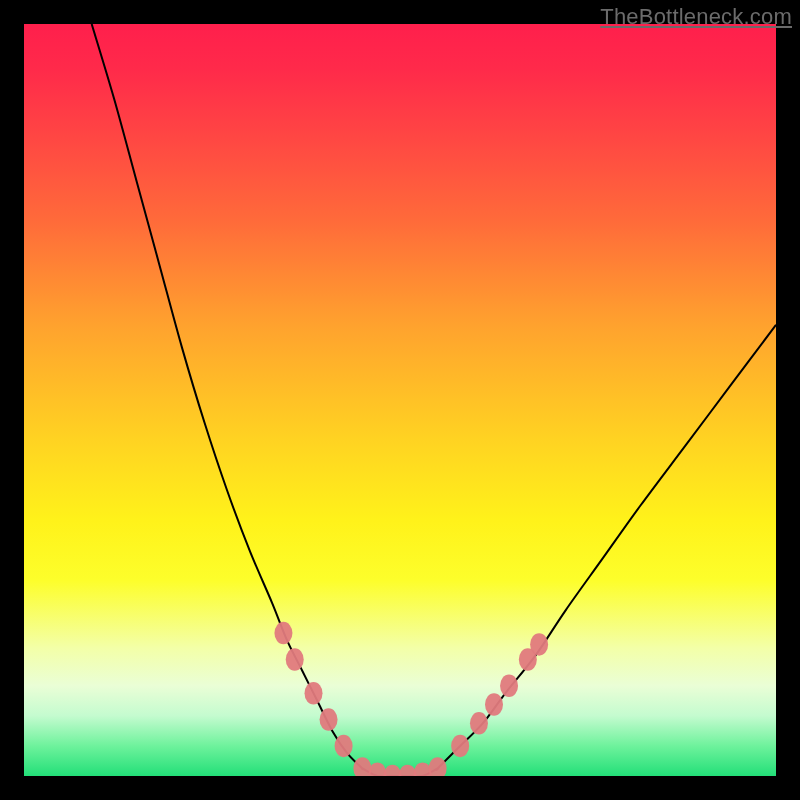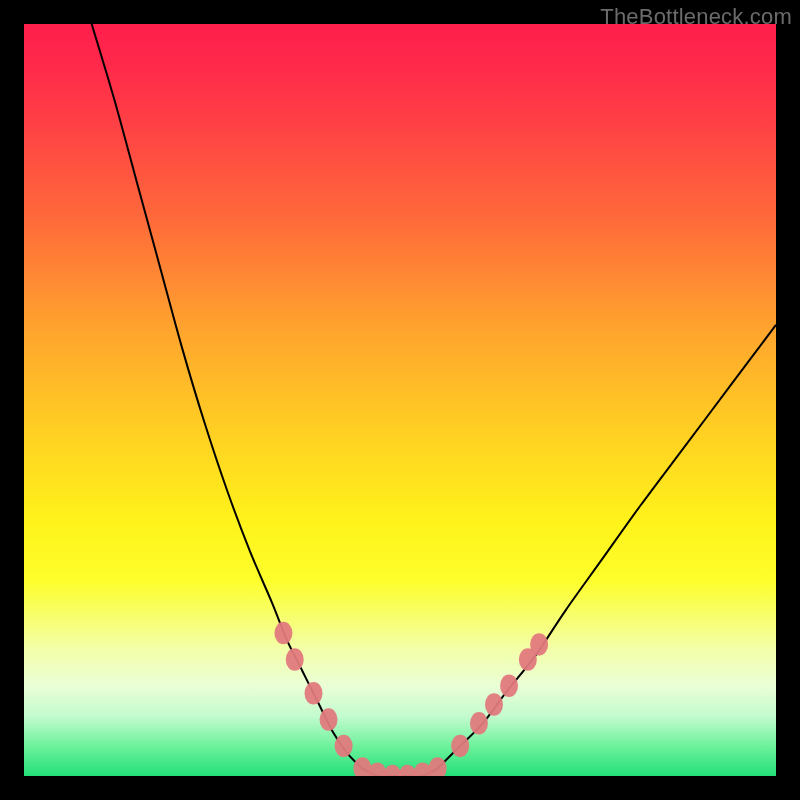--- a/index.html
+++ b/index.html
@@ -60,20 +60,21 @@
   }
   .watermark {
     position: absolute;
     top: 4px;
     right: 8px;
     color: #6b6b6b;
     font-size: 22px;
     font-weight: 500;
     letter-spacing: 0.2px;
     user-select: none;
+    text-decoration: underline;
   }
 </style>
 </head>
 <body>
 
 <div class="stage">
   <div class="plot-area">
     <div class="gradient"></div>
     <svg class="curve-svg" viewBox="0 0 752 752" preserveAspectRatio="none">
       <path id="curvePath" class="curve-path" d="M 67.68 0.00 C 71.44 12.53, 82.72 48.88, 90.24 75.20 C 97.76 101.52, 105.28 130.35, 112.80 157.92 C 120.32 185.49, 127.84 213.07, 135.36 240.64 C 142.88 268.21, 150.40 297.04, 157.92 323.36 C 165.44 349.68, 172.96 374.75, 180.48 398.56 C 188.00 422.37, 195.52 444.93, 203.04 466.24 C 210.56 487.55, 218.08 507.60, 225.60 526.40 C 233.12 545.20, 241.89 564.00, 248.16 579.04 C 254.43 594.08, 258.19 605.36, 263.20 616.64 C 268.21 627.92, 273.23 636.69, 278.24 646.72 C 283.25 656.75, 288.27 666.77, 293.28 676.80 C 298.29 686.83, 303.31 698.11, 308.32 706.88 C 313.33 715.65, 318.35 723.17, 323.36 729.44 C 328.37 735.71, 335.89 741.97, 338.40 744.48 C 340.91 746.99, 335.89 743.23, 338.40 744.48 C 340.91 745.73, 348.43 750.75, 353.44 752.00 C 358.45 753.25, 363.47 752.00, 368.48 752.00 C 373.49 752.00, 378.51 752.00, 383.52 752.00 C 388.53 752.00, 393.55 753.25, 398.56 752.00 C 403.57 750.75, 411.09 745.73, 413.60 744.48 C 416.11 743.23, 409.84 748.24, 413.60 744.48 C 417.36 740.72, 428.64 729.44, 436.16 721.92 C 443.68 714.40, 451.20 708.13, 458.72 699.36 C 466.24 690.59, 472.51 680.56, 481.28 669.28 C 490.05 658.00, 501.33 645.47, 511.36 631.68 C 521.39 617.89, 530.16 602.85, 541.44 586.56 C 552.72 570.27, 566.51 551.47, 579.04 533.92 C 591.57 516.37, 602.85 500.08, 616.64 481.28 C 630.43 462.48, 646.72 441.17, 661.76 421.12 C 676.80 401.07, 691.84 381.01, 706.88 360.96 C 721.92 340.91, 744.48 310.83, 752.00 300.80"></path>

